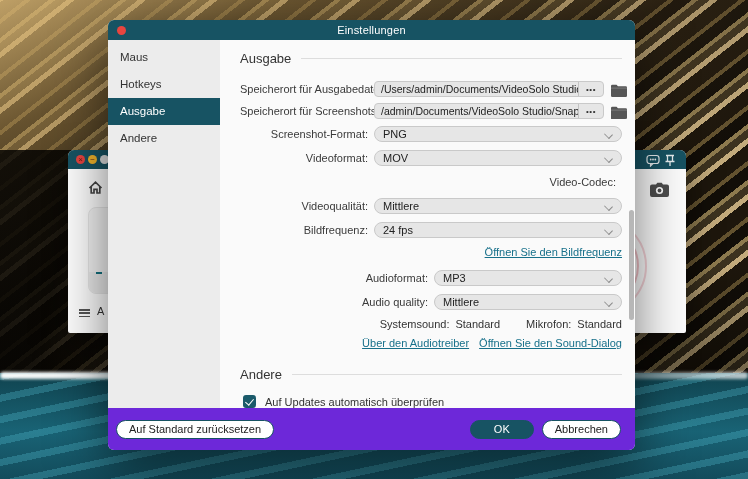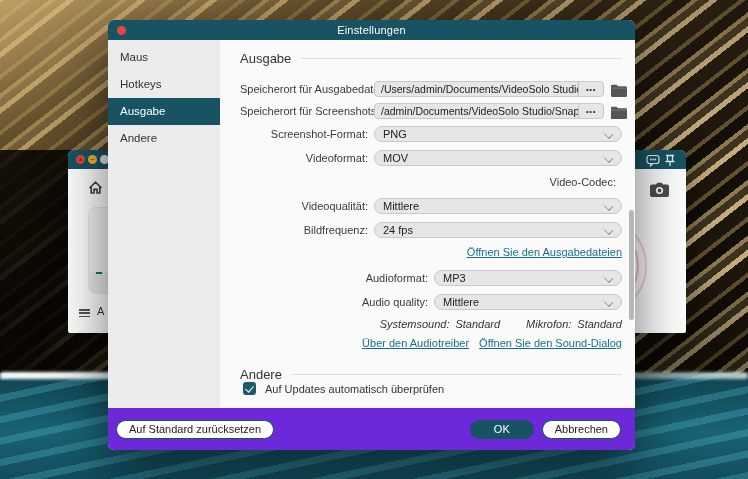--- a/index.html
+++ b/index.html
@@ -87,26 +87,26 @@
 
   .dd { flex:1; height:16px; background:#e6e6e6; border:1px solid #c9c9c9; border-radius:8px;
     display:flex; align-items:center; padding:0 22px 0 8px; font-size:11px; color:#222; position:relative; }
   .chev { position:absolute; right:9px; top:4px; width:7px; height:7px;
     border-right:1.5px solid #8a8a8a; border-bottom:1.5px solid #8a8a8a;
     transform:rotate(45deg) scale(1,.8); transform-origin:center; }
 
   .link { color:#17708a; font-size:11px; text-decoration:underline; cursor:pointer; }
   .link-row { text-align:right; margin:-2px 0 11px 0; line-height:13px; }
   .sys-row { display:flex; justify-content:flex-end; align-items:center; font-size:11px;
-    color:#333; margin-bottom:6px; line-height:13px;font-style:italic; }
+    color:#333; margin-bottom:6px; line-height:13px; }
   .sys-row .val { margin-left:6px; }
   .sys-row .grp2 { margin-left:26px; }
   .links2-row { display:flex; justify-content:flex-end; gap:10px; margin-bottom:17px; line-height:13px; }
 
-  .chk-row { display:flex; align-items:center; gap:9px; padding-left:3px; }
+  .chk-row { display:flex; align-items:center; gap:9px; padding-left:3px; margin-top:13px; }
   .cbx { width:13px; height:13px; background:#1a5a6a; border-radius:3px; position:relative; flex:none; }
   .cbx::after { content:""; position:absolute; left:3.5px; top:1.5px; width:4px; height:7px;
     border-right:1.6px solid #fff; border-bottom:1.6px solid #fff; transform:rotate(40deg); }
   .chk-lbl { font-size:11px; color:#333; }
 
   .scroll-thumb { position:absolute; right:1px; top:190px; width:5px; height:110px;
     background:#b7b7b7; border-radius:3px; }
 
   .footerbar { flex:none; height:42px; background:#6d28d9; display:flex; align-items:center;
     padding:0 14px 0 8px; }
@@ -247,21 +247,21 @@
         </div>
         <div class="row mb8">
           <span class="lbl">Bildfrequenz:</span>
           <div class="dd">
             <span>24 fps</span>
             <span class="chev"></span>
           </div>
         </div>
 
         <div class="link-row">
-          <span class="link">Öffnen Sie den Ausgabedateien</span>
+          <span class="link">Öffnen Sie den Bildfrequenz</span>
         </div>
 
         <div class="row mb8">
           <span class="lbl wide">Audioformat:</span>
           <div class="dd">
             <span>MP3</span>
             <span class="chev"></span>
           </div>
         </div>
         <div class="row mb8">

